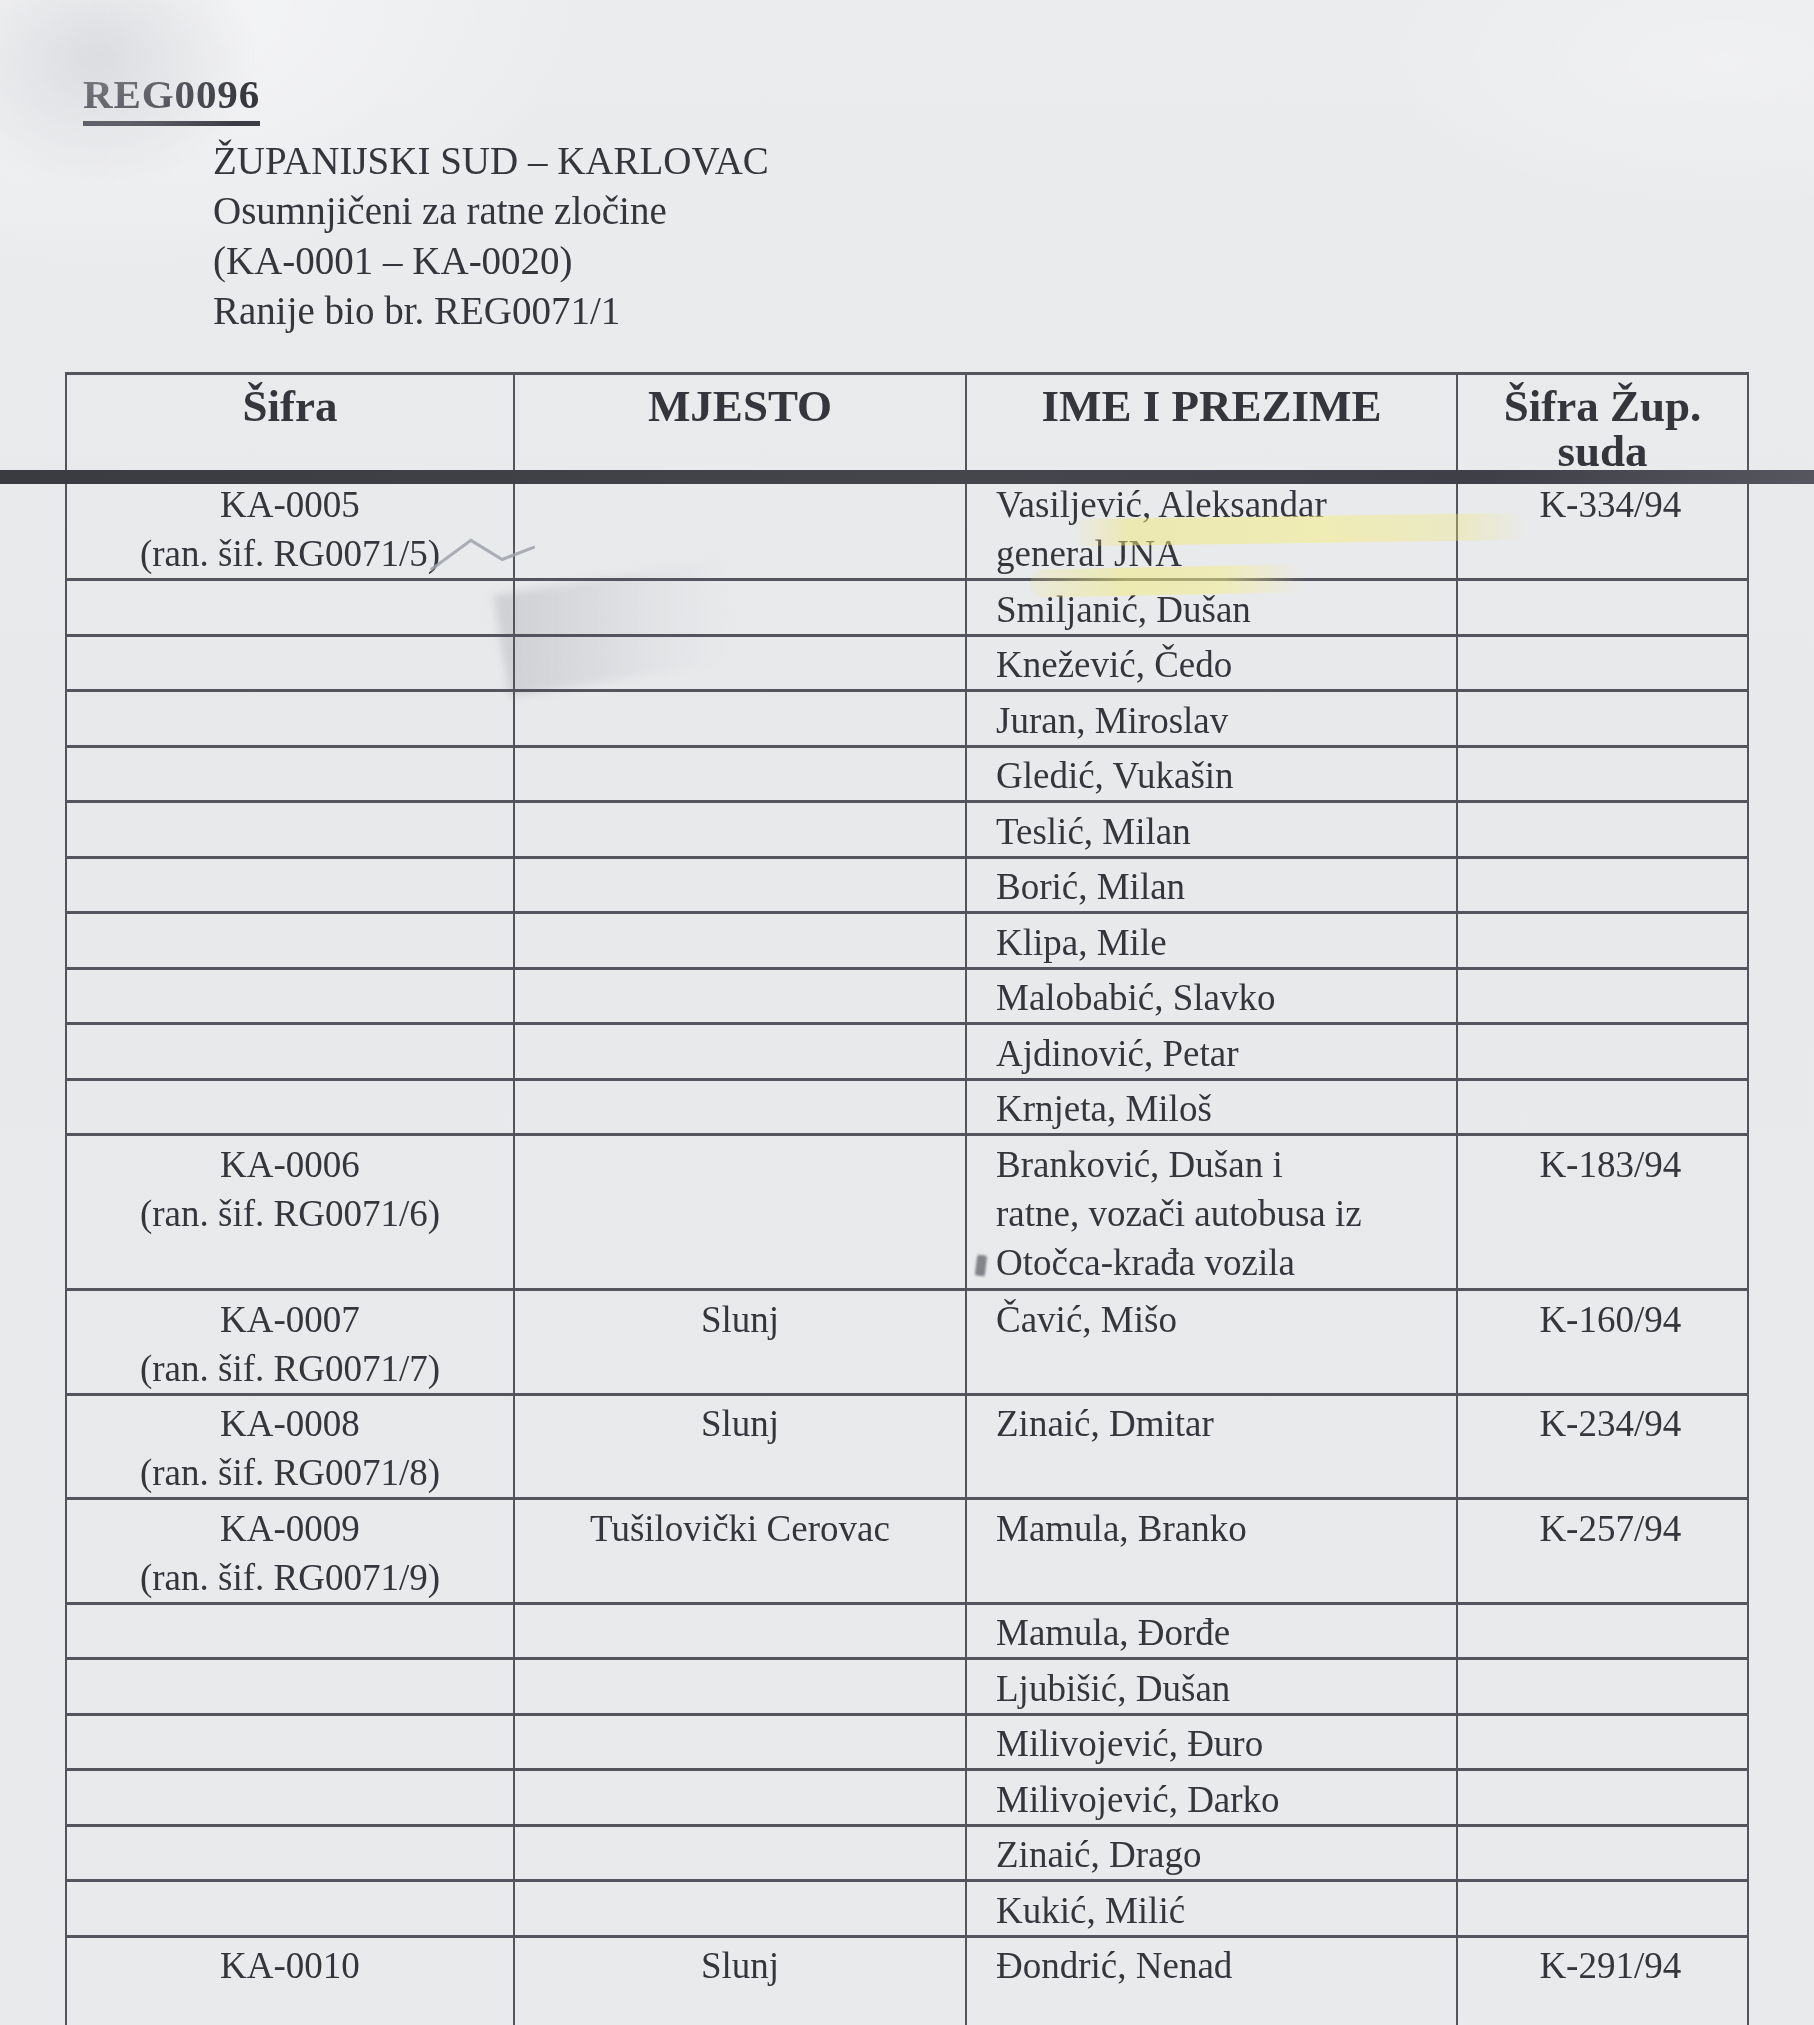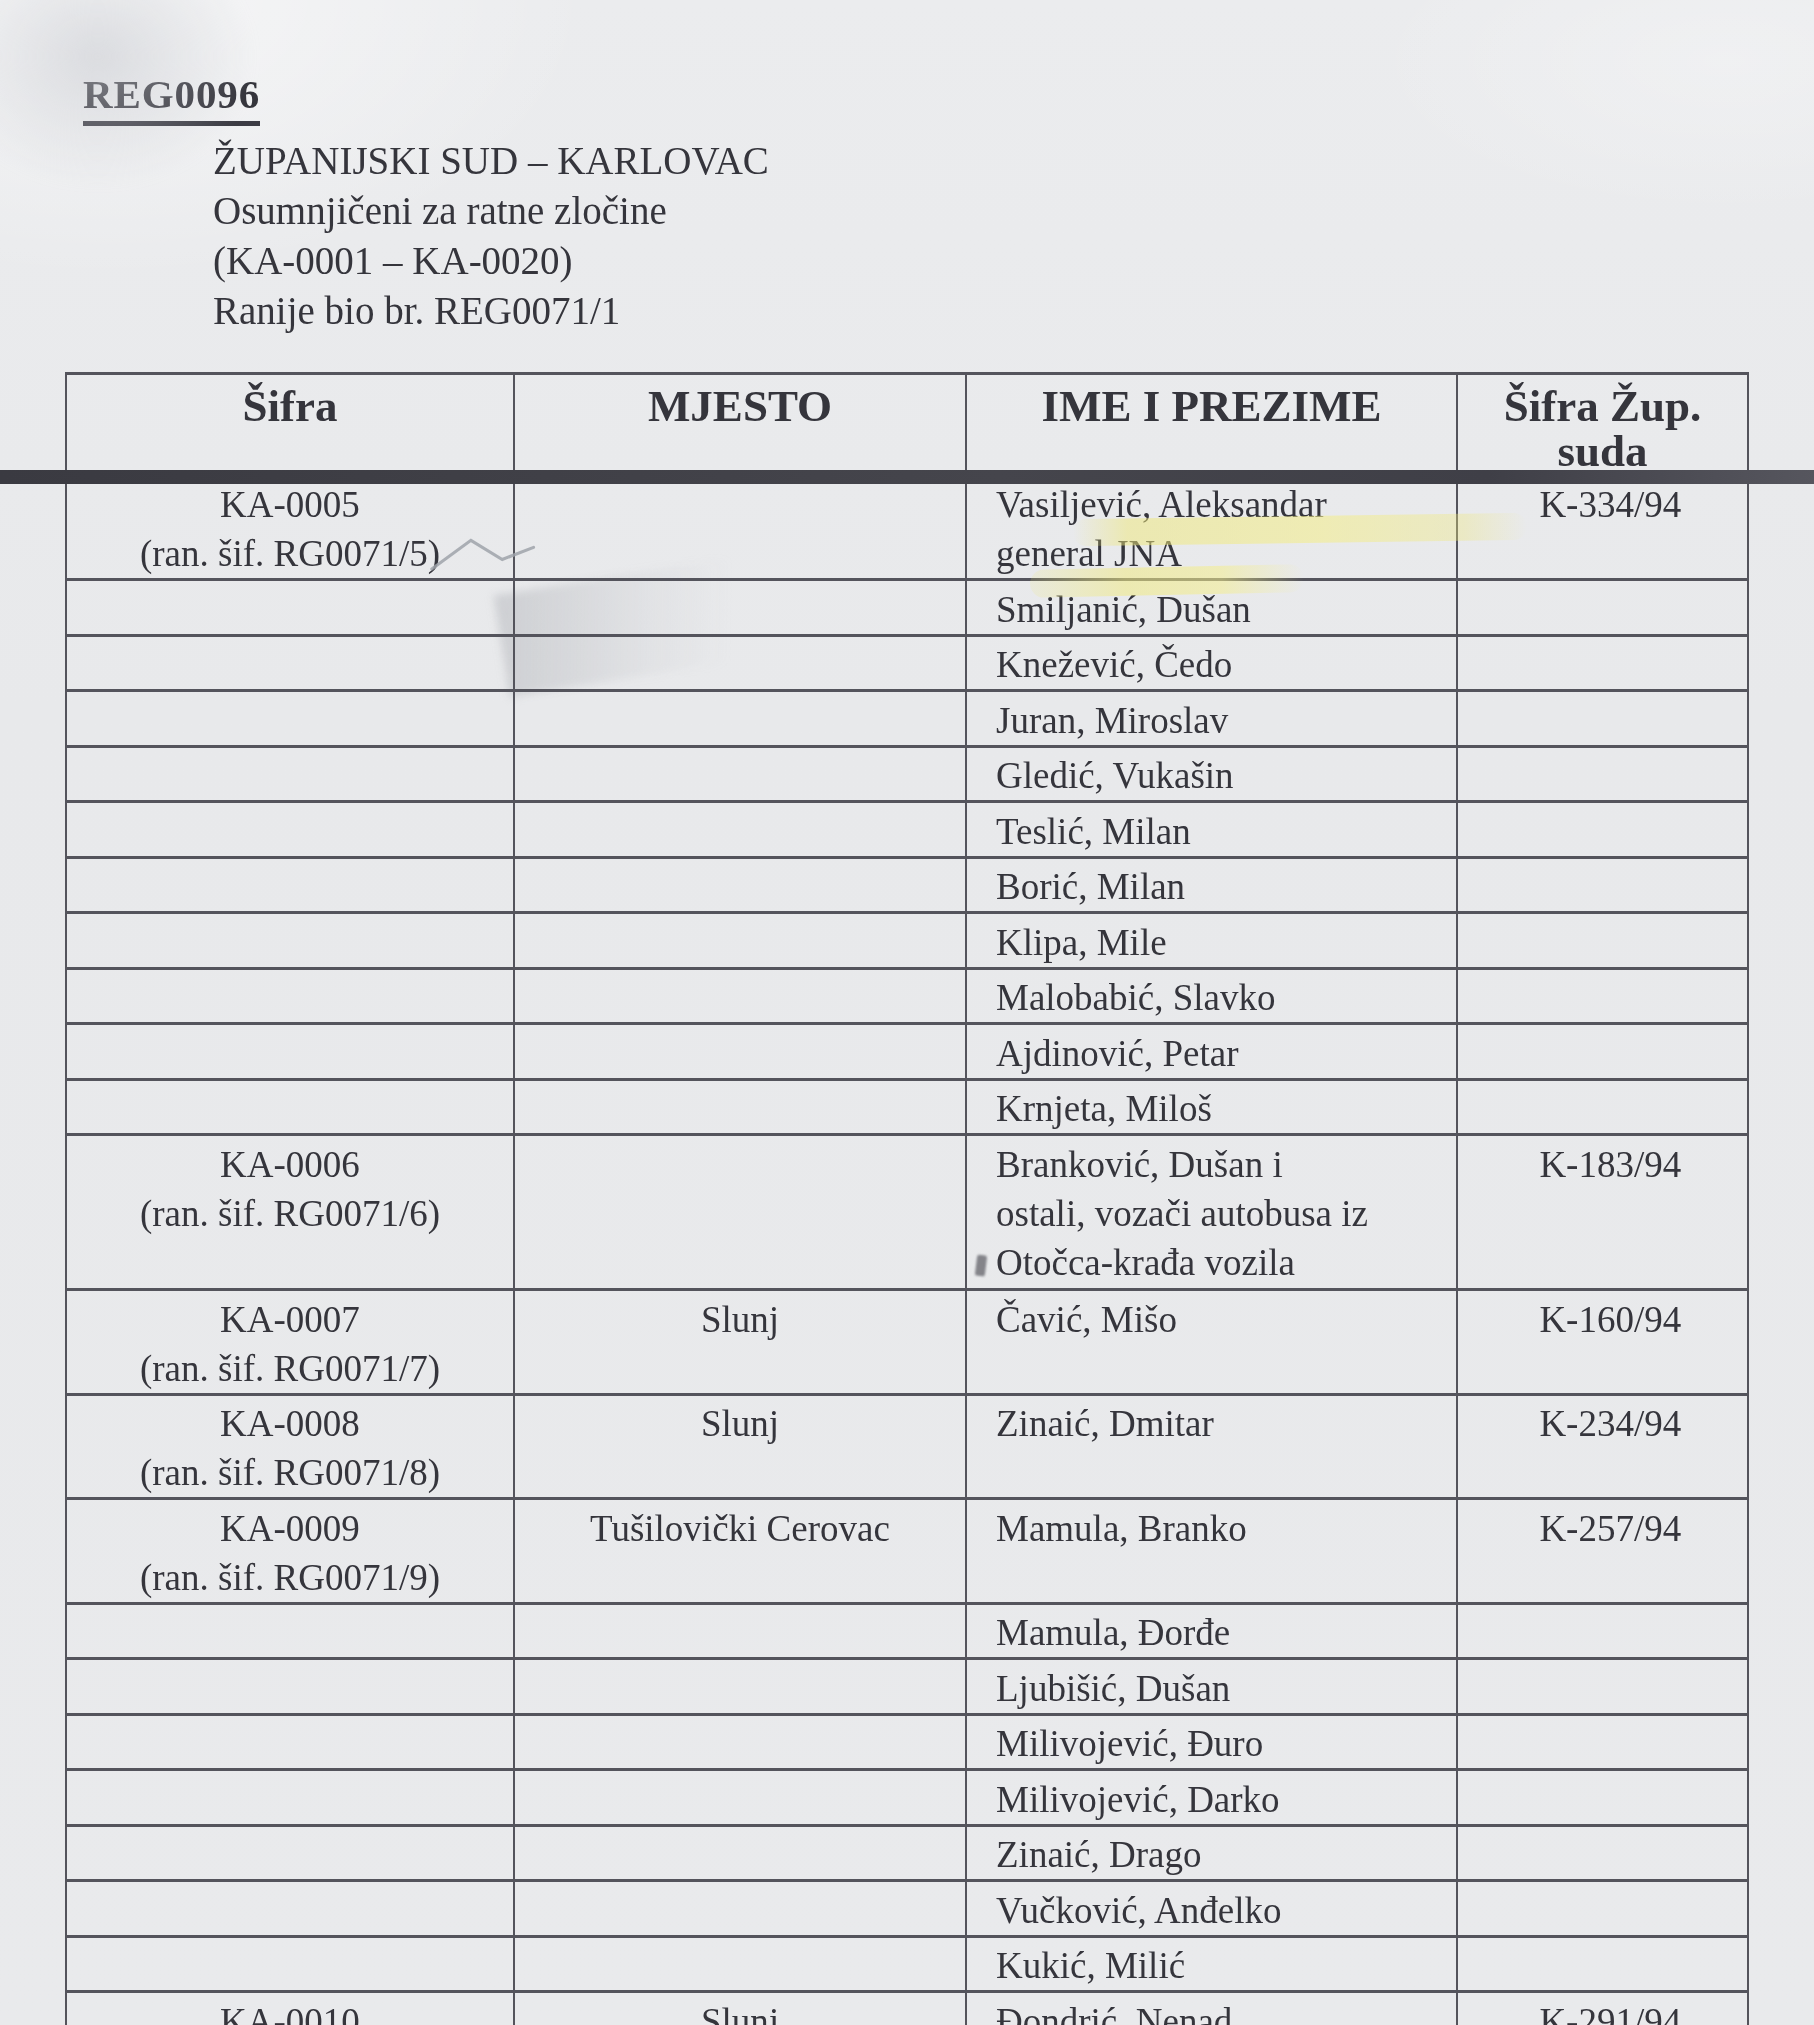--- a/index.html
+++ b/index.html
@@ -251,21 +251,21 @@
     </tr>
 
     <tr class="row-t">
       <td class="c1">
         <div>KA-0006</div>
         <div>(ran. šif. RG0071/6)</div>
       </td>
       <td class="c2"></td>
       <td class="c3">
         <div>Branković, Dušan i</div>
-        <div>ostali, vozači autobusa iz</div>
+        <div>ratne, vozači autobusa iz</div>
         <div>Otočca-krađa vozila</div>
       </td>
       <td class="c4">
         <div>K-183/94</div>
       </td>
     </tr>
 
     <tr class="row-d">
       <td class="c1">
         <div>KA-0007</div>
@@ -351,28 +351,20 @@
       <td class="c2"></td>
       <td class="c3">
             <div>Zinaić, Drago</div>
           </td>
       <td class="c4"></td>
     </tr>
     <tr class="row-s">
       <td class="c1"></td>
       <td class="c2"></td>
       <td class="c3">
-            <div>Vučković, Anđelko</div>
-          </td>
-      <td class="c4"></td>
-    </tr>
-    <tr class="row-s">
-      <td class="c1"></td>
-      <td class="c2"></td>
-      <td class="c3">
             <div>Kukić, Milić</div>
           </td>
       <td class="c4"></td>
     </tr>
 
     <tr class="row-last">
       <td class="c1">
         <div>KA-0010</div>
 
       </td>

